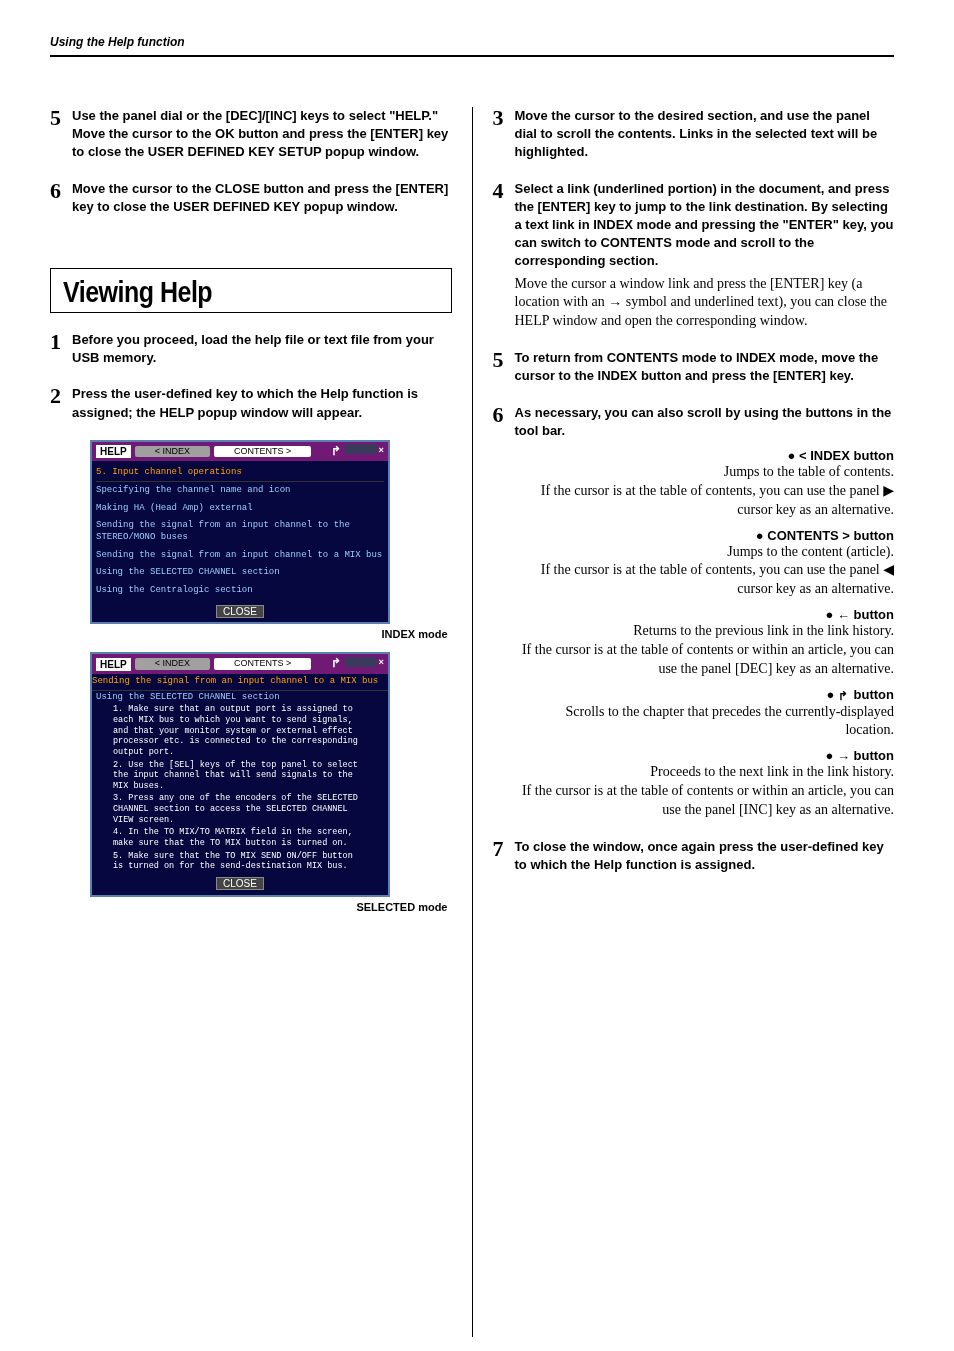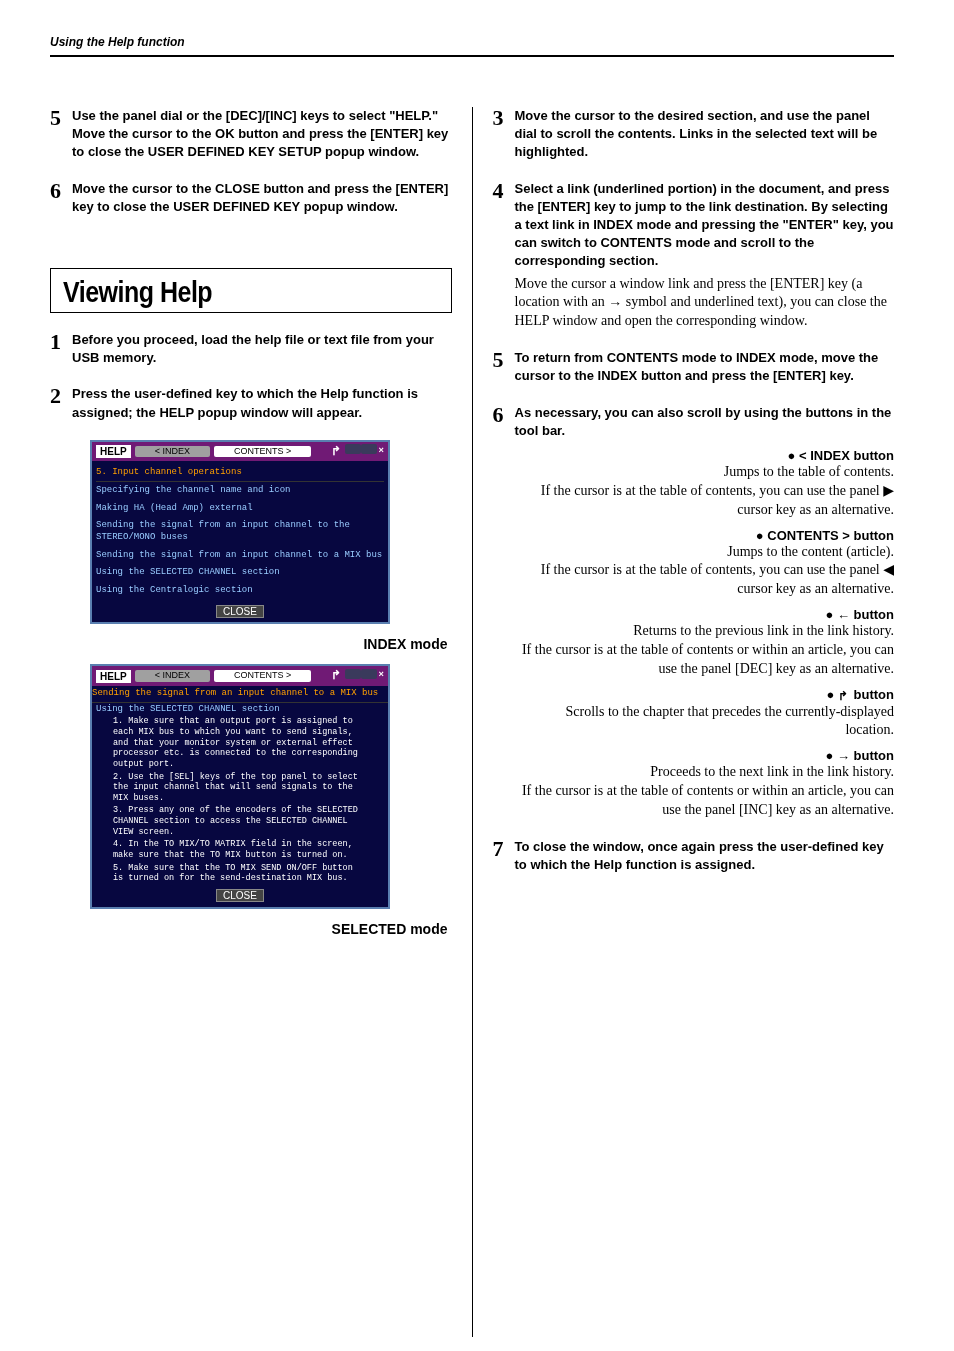--- a/index.html
+++ b/index.html
@@ -25,21 +25,21 @@
   .hw-btn { background:#a0a0a0; color:#000; padding:0 20px; font-family:Arial; font-size:9px; border-radius:2px; }
   .hw-btn.sel { background:#fff; }
   .hw-tool { color:#fff; font-weight:bold; margin-left:auto; display:flex; gap:2px; align-items:center; }
   .hw-tool span { display:inline-block; }
   .hw-x { color:#fff; }
   .hw-body { padding:4px 4px 2px; }
   .hw-hdr { color:#ffa000; border-bottom:1px solid #333; padding:2px 0; }
   .hw-std { color:#9cf; padding:3px 0; display:block; }
   .hw-close { text-align:center; padding:3px; color:#fff; }
   .hw-close span { background:#444; border:1px solid #888; padding:0 6px; font-family:Arial; font-size:10px; }
-  figcaption { text-align:right; font-size:14px; font-weight:bold; margin-top:12px; padding-right:4px; }
+  figcaption { text-align:right; font-size:11px; font-weight:bold; margin-top:4px; padding-right:4px; }
   .hw-article { color:#fff; padding:0 21px 2px; font-size:8.5px; line-height:1.25; }
   .hw-section { color:#9cf; padding:1px 4px; }
   .bullet-title { font-family:Arial; font-size:13px; font-weight:bold; }
   .button-item { margin-top:8px; margin-left:0;text-align:right; }
   .button-body { font-family:"Times New Roman", serif; font-size:14px; line-height:1.35; }
   .inline-icon { display:inline-block; font-family:Arial; font-size:12px; vertical-align:middle; padding-right:2px; }
   .up-left::after { content:"\21B0"; display:inline-block; transform:scaleX(-1); }
   .hw-ghost { display:flex; gap:2px; }
   .ghost-box { display:inline-block; width:16px; height:10px; background:#3a3a5c; border-radius:2px; }
   .fig2 .hw-body { padding:0; }

